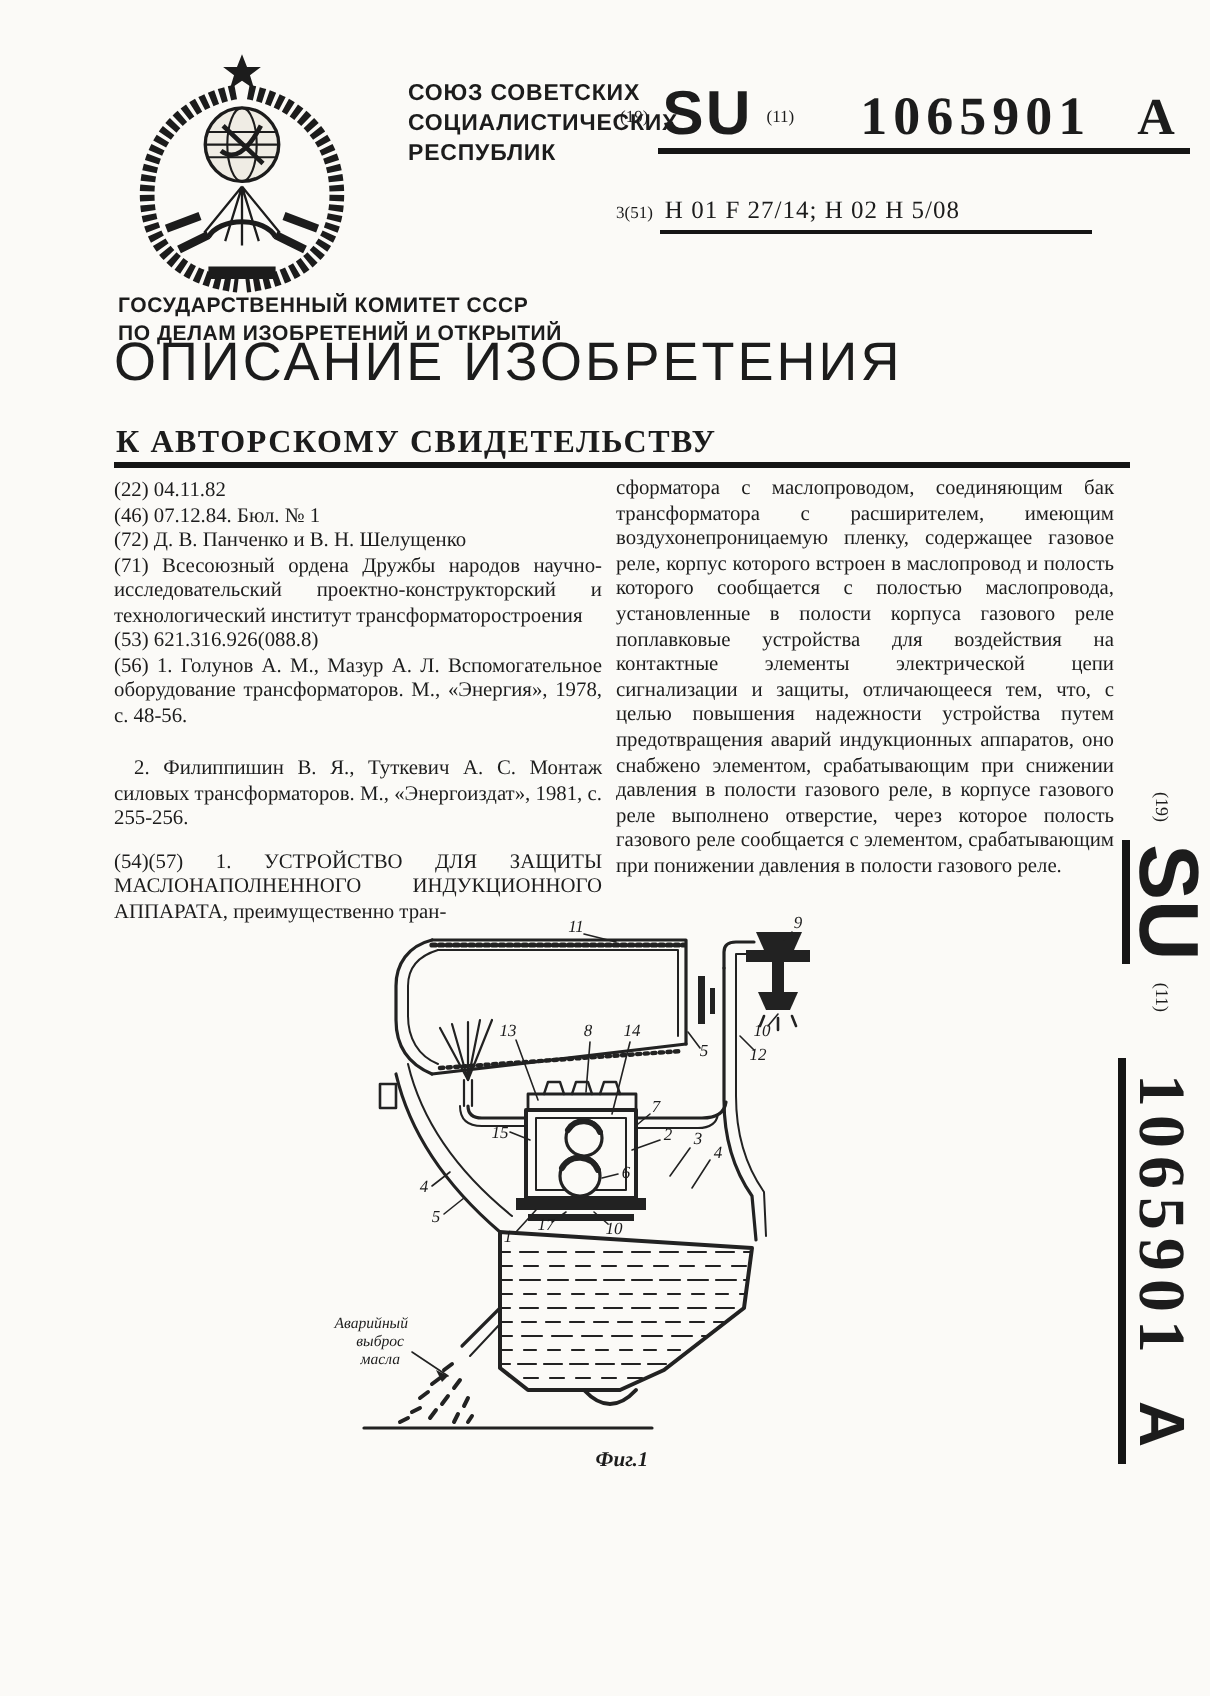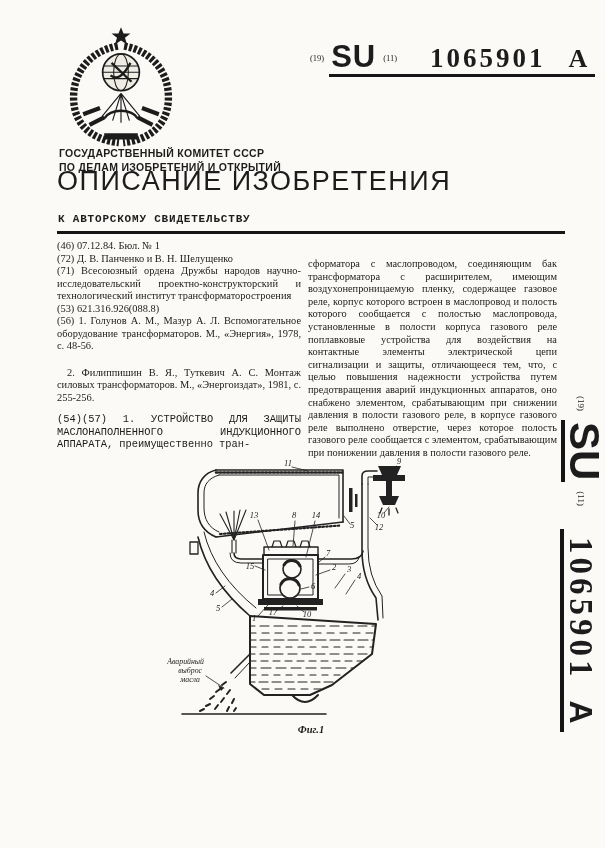--- a/index.html
+++ b/index.html
@@ -19,30 +19,30 @@
   .ipc{position:absolute;left:308px;top:98px;display:flex;align-items:baseline;gap:4px;}
   .ipc .tiny{font-size:8.5px;}
   .ipc .codes{font-size:12.5px;letter-spacing:.5px;border-bottom:2.5px solid #151515;padding:0 66px 2px 2px;}
   .committee{position:absolute;left:59px;top:147px;font-family:"Liberation Sans",sans-serif;
              font-weight:bold;font-size:10.5px;line-height:13.5px;letter-spacing:.3px;}
   .line-block span{display:block;}
 
   
   .title{position:absolute;left:57px;top:166px;font-family:"Liberation Sans",sans-serif;
          font-weight:normal;font-size:27px;letter-spacing:1.5px;}
-  .subtitle{position:absolute;left:58px;top:213px;font-family:Liberation Mono, monospace;
-            font-weight:bold;font-size:11px;letter-spacing:.8px;}
+  .subtitle{position:absolute;left:58px;top:213px;font-family:Liberation Serif, serif;
+            font-weight:bold;font-size:16px;letter-spacing:.8px;}
   .rule{position:absolute;left:57px;top:231px;width:508px;height:3px;background:#151515;}
 
   
   .colL{position:absolute;left:57px;top:240px;width:244px;font-size:10.4px;line-height:12.5px;text-align:justify;}
-  .colR{position:absolute;left:308px;top:239px;width:249px;font-size:10.4px;line-height:12.6px;text-align:justify;margin-top:19px;}
+  .colR{position:absolute;left:308px;top:239px;width:249px;font-size:10.4px;line-height:12.6px;text-align:justify;}
   .colL p,.colR p{margin:0;}
   .colL p.ref2{margin-top:14px;text-indent:10px;}
-  .colL p.claim{margin-top:9px;font-family:Liberation Mono, monospace;}
+  .colL p.claim{margin-top:9px;}
 
   
   .side{position:absolute;left:601px;top:396px;width:306px;height:64px;
         transform:rotate(90deg);transform-origin:0 0;
         display:flex;align-items:baseline;gap:9px;}
   .side .tiny{font-size:9px;transform:translateY(-8px);}
   .s-su{font-family:"Liberation Sans",sans-serif;font-weight:bold;font-size:42px;line-height:34px;
         border-bottom:4px solid #151515;padding:0 2px 2px 2px;}
   .s-grp{display:flex;align-items:baseline;gap:20px;border-bottom:4px solid #151515;
          padding:0 8px 3px 8px;margin-left:14px;}
@@ -70,42 +70,52 @@
       <ellipse cx="60" cy="44" rx="7" ry="17.5" stroke-width="1"></ellipse>
       <path d="M43.5,38 H76.5 M42.5,44 H77.5 M43.5,50 H76.5" stroke-width="1"></path>
       <path d="M51,35 L70,53 M69,35 Q59,54 50,47" stroke-width="2.2"></path>
       <path d="M60,64 L42,86 M60,64 L52,90 M60,64 L60,92 M60,64 L68,90 M60,64 L78,86" stroke-width="1.1"></path>
       <path d="M44,88 A17,11 0 0 1 76,88" stroke-width="2.4"></path>
       <path d="M24,84 L40,78 M96,84 L80,78 M30,94 L44,87 M90,94 L76,87" stroke-width="4"></path>
       <path d="M44,105 H76" stroke-width="6"></path>
     </g>
   </svg>
 
+  <div class="country line-block">
+    <span>СОЮЗ СОВЕТСКИХ</span>
+    <span>СОЦИАЛИСТИЧЕСКИХ</span>
+    <span>РЕСПУБЛИК</span>
+  </div>
 
   <div class="pub">
     <span class="tiny">(19)</span>
     <span class="ug">
       <span class="su-big">SU</span>
       <span class="tiny">(11)</span>
       <span class="num-big">1065901</span>
       <span class="kind-big">A</span>
     </span>
   </div>
 
+  <div class="ipc">
+    <span class="tiny">3(51)</span>
+    <span class="codes">H 01 F 27/14; H 02 H 5/08</span>
+  </div>
 
   <div class="committee line-block">
     <span>ГОСУДАРСТВЕННЫЙ КОМИТЕТ СССР</span>
     <span>ПО ДЕЛАМ ИЗОБРЕТЕНИЙ И ОТКРЫТИЙ</span>
   </div>
 
   <div class="title">ОПИСАНИЕ ИЗОБРЕТЕНИЯ</div>
   <div class="subtitle">К АВТОРСКОМУ СВИДЕТЕЛЬСТВУ</div>
   <div class="rule"></div>
 
   <div class="colL">
+    <p>(22) 04.11.82</p>
     <p>(46) 07.12.84. Бюл. № 1</p>
     <p>(72) Д. В. Панченко и В. Н. Шелущенко</p>
     <p>(71) Всесоюзный ордена Дружбы народов научно-исследовательский проектно-конструкторский и технологический институт трансформаторостроения</p>
     <p>(53) 621.316.926(088.8)</p>
     <p>(56) 1. Голунов А. М., Мазур А. Л. Вспомогательное оборудование трансформаторов. М., «Энергия», 1978, с. 48-56.</p>
     <p class="ref2">2. Филиппишин В. Я., Туткевич А. С. Монтаж силовых трансформаторов. М., «Энергоиздат», 1981, с. 255-256.</p>
     <p class="claim">(54)(57) 1. УСТРОЙСТВО ДЛЯ ЗАЩИТЫ МАСЛОНАПОЛНЕННОГО ИНДУКЦИОННОГО АППАРАТА, преимущественно тран-</p>
   </div>
 
   <div class="colR">

